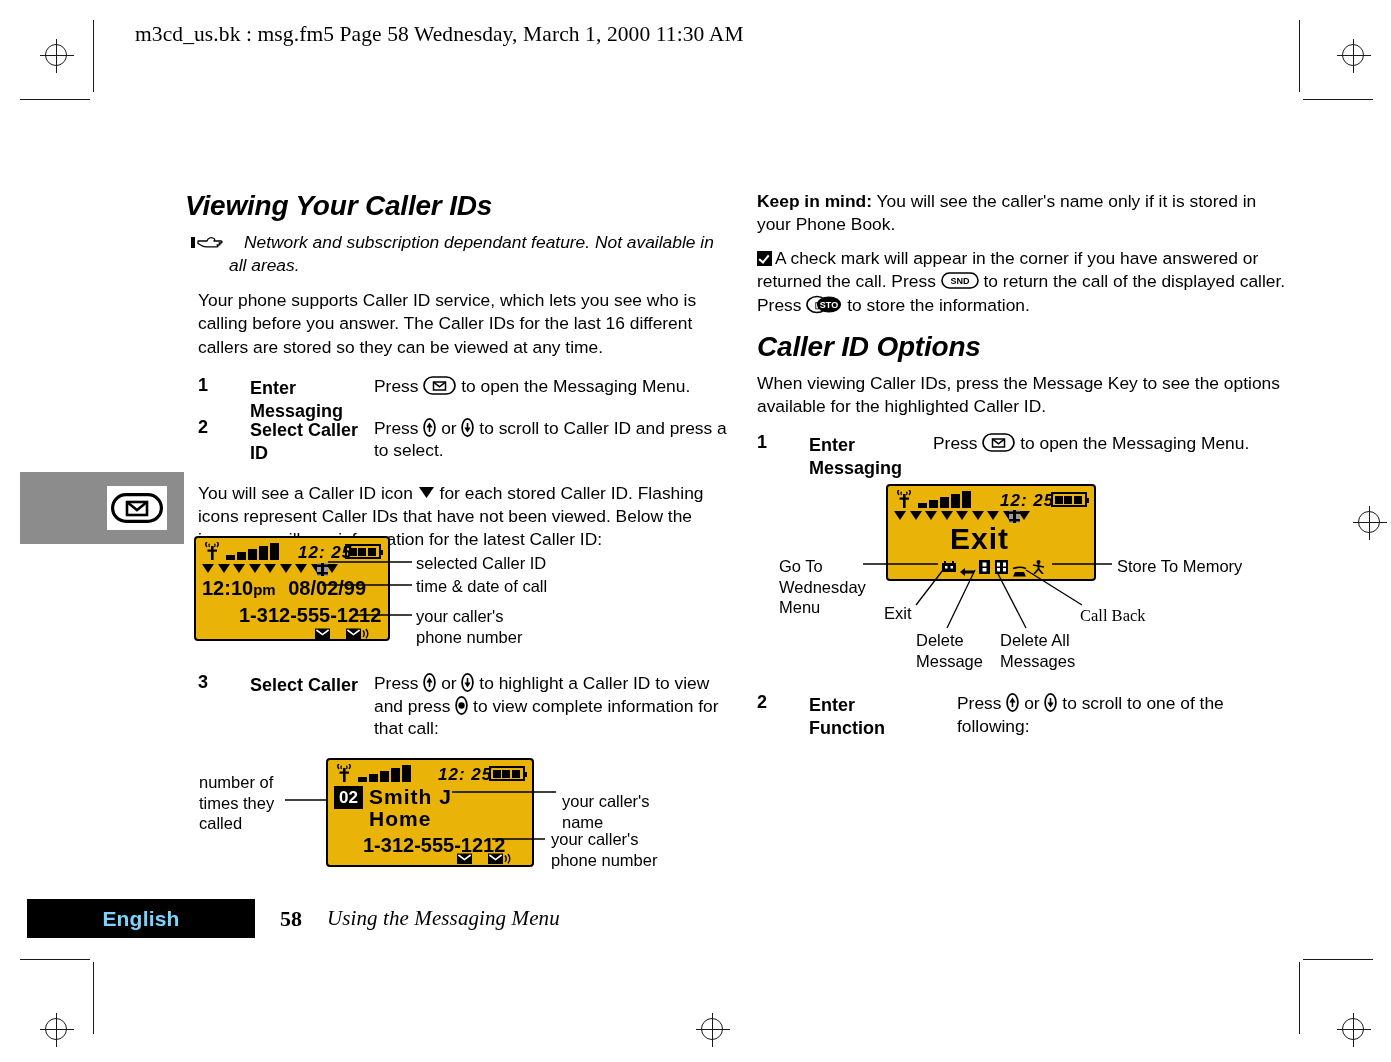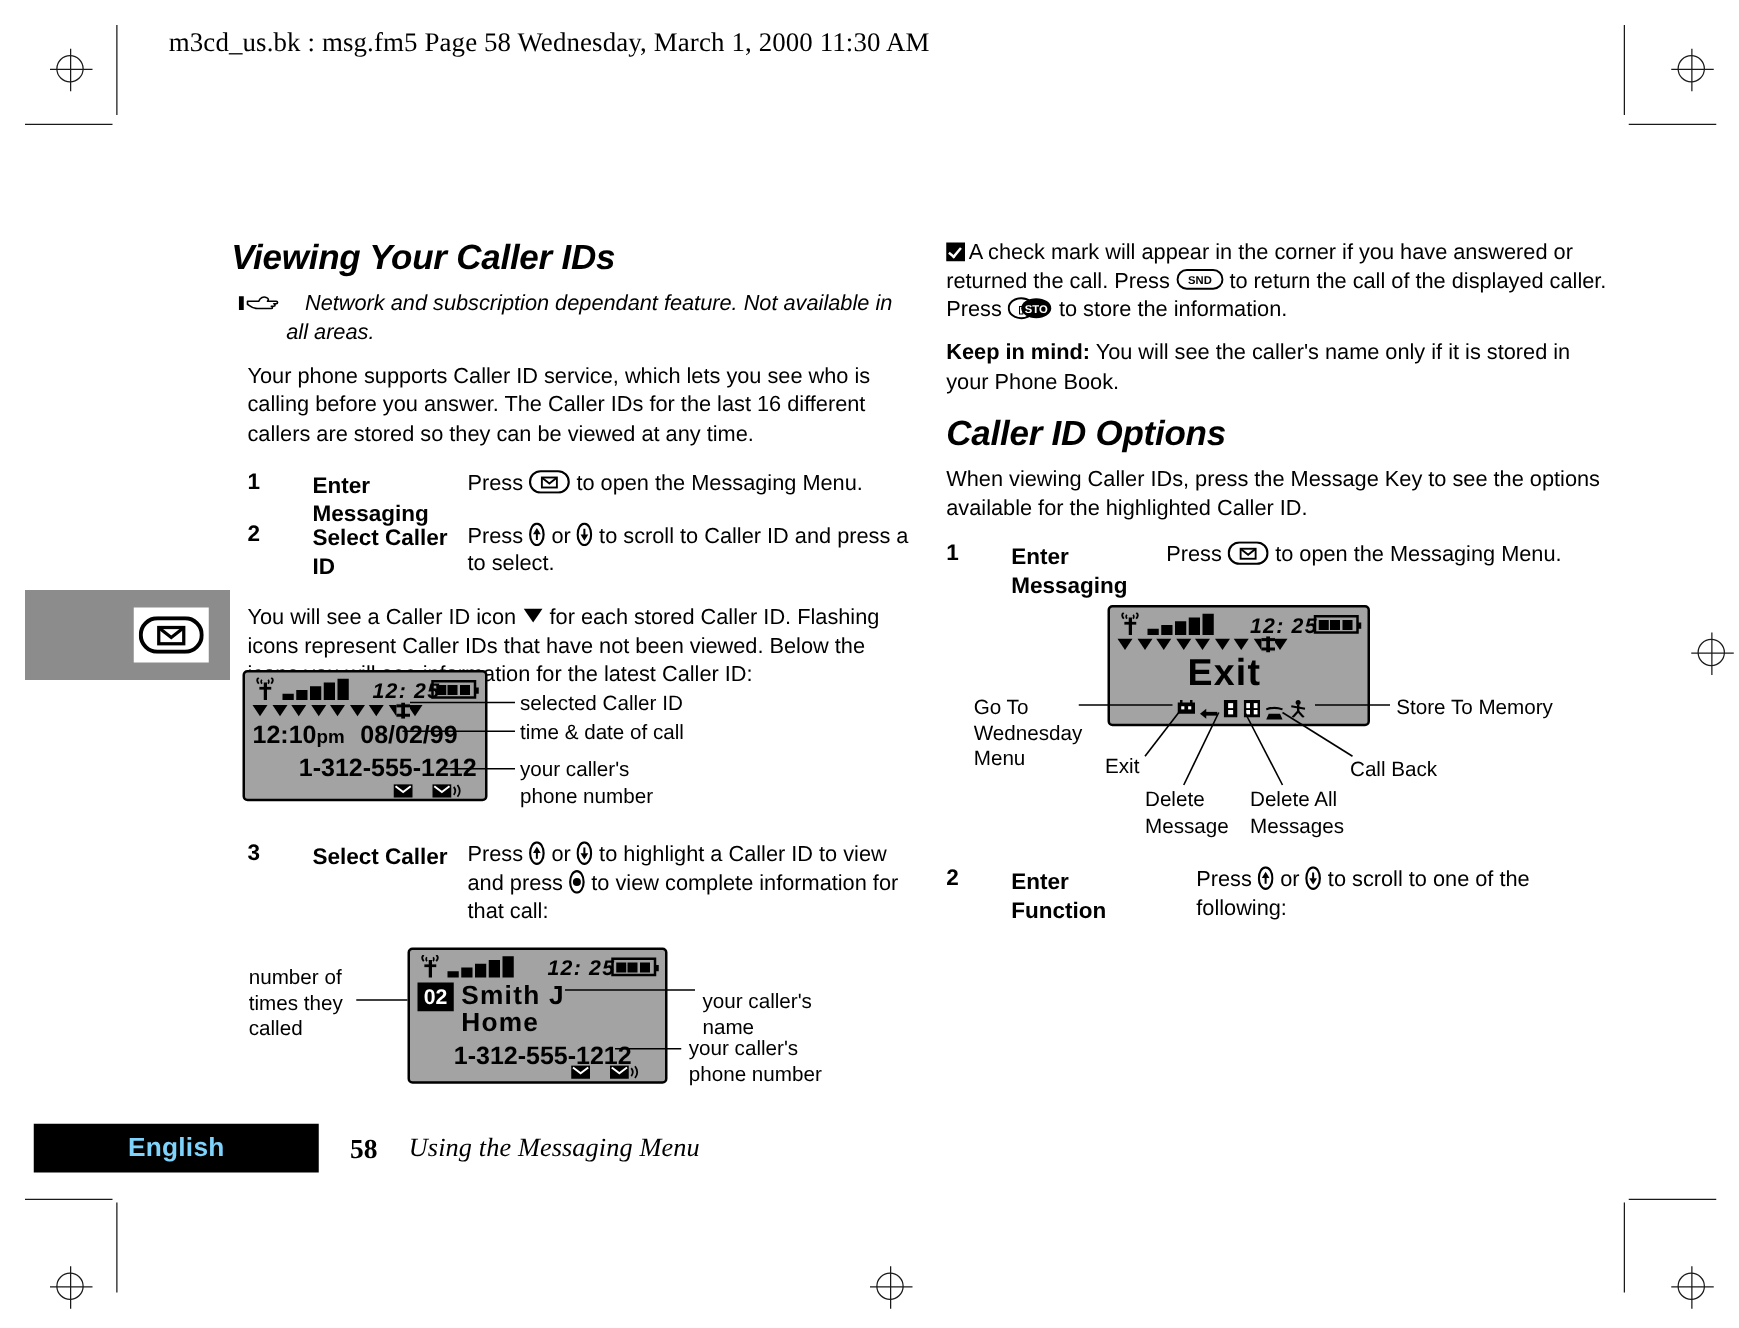--- a/index.html
+++ b/index.html
@@ -63,21 +63,21 @@
   .key-sto{width:36px;height:19px;}
   .key-hand{width:34px;height:15px;vertical-align:-2px;}
   .key-tri{width:17px;height:13px;vertical-align:0px;}
   .chk{display:inline-block;width:15px;height:15px;background:#000;
        vertical-align:-2px;position:relative;margin-right:3px;}
   .chk:after{content:"";position:absolute;left:4px;top:2px;width:4px;height:8px;
        border:solid #fff;border-width:0 2px 2px 0;transform:rotate(40deg);}
 
   
   .lcd{
-    position:absolute;border:2px solid #000;border-radius:4px;background:#a3a3a3;
+    position:absolute;border:2px solid #000;border-radius:4px;background:#eab308;
     box-sizing:border-box;
   }
   .lcd-row1{position:absolute;left:6px;top:4px;right:6px;height:20px;}
   .ant{position:absolute;left:0;top:0;}
   .bars{position:absolute;left:24px;bottom:2px;display:flex;align-items:flex-end;gap:2px;}
   .bars i{display:block;background:#000;width:9px;}
   .lcdclock{
     position:absolute;font-family:"Liberation Sans", sans-serif;font-style:italic;
     font-weight:bold;font-size:17px;letter-spacing:1px;color:#000;
   }
@@ -404,42 +404,42 @@
   <line x1="452" y1="792" x2="556" y2="792" stroke="#000" stroke-width="1.3"></line>
   <line x1="492" y1="839" x2="545" y2="839" stroke="#000" stroke-width="1.3"></line>
 </svg>
 <div class="callout abs" style="left:199px;top:772px;width:86px;">number of times they called</div>
 <div class="callout abs" style="left:562px;top:774px;width:110px;margin-top:17px;">your caller's name</div>
 <div class="callout abs" style="left:551px;top:829px;width:115px;">your caller's phone number</div>
 
 <div class="col colR">
 
   <p class="body">
+    <span class="bold">Keep in mind:</span>
+    <span>You will see the caller's name only if it is stored in your Phone Book.</span>
+  </p>
+
+  <p class="body">
     <span class="chk"></span><span>A check mark will appear in the corner if you have answered or returned the call. Press</span>
     <span class="key key-snd">
       <svg width="38" height="19" viewBox="0 0 38 19">
         <rect x="1" y="2" width="36" height="15" rx="7.5" fill="none" stroke="#000" stroke-width="1.6"></rect>
         <text x="19" y="13.4" font-family="Liberation Sans, sans-serif" font-size="9" font-weight="bold" text-anchor="middle" fill="#000">SND</text>
       </svg>
     </span>
     <span>to return the call of the displayed caller. Press</span>
     <span class="key key-sto">
       <svg width="36" height="19" viewBox="0 0 36 19">
         <ellipse cx="11" cy="9.5" rx="10" ry="8" fill="none" stroke="#000" stroke-width="1.6"></ellipse>
         <text x="11" y="13" font-family="Liberation Sans, sans-serif" font-size="8.5" font-weight="bold" text-anchor="middle" fill="#000">▯</text>
         <ellipse cx="23" cy="9.5" rx="12" ry="8" fill="#000"></ellipse>
         <text x="23" y="13.2" font-family="Liberation Sans, sans-serif" font-size="9" font-weight="bold" text-anchor="middle" fill="#fff">STO</text>
       </svg>
     </span>
     <span>to store the information.</span>
-  </p>
-
-  <p class="body">
-    <span class="bold">Keep in mind:</span>
-    <span>You will see the caller's name only if it is stored in your Phone Book.</span>
   </p>
 
   <h2 class="sec" style="margin-top:14px;">Caller ID Options</h2>
 
   <p class="body">When viewing Caller IDs, press the Message Key to see the options available for the highlighted Caller ID.</p>
 
   <div class="step stepR" style="margin-top:14px;">
     <div class="num">1</div>
     <div class="ttl">Enter Messaging</div>
     <div class="txt">
@@ -560,21 +560,21 @@
   <line x1="1052" y1="564" x2="1112" y2="564" stroke="#000" stroke-width="1.3"></line>
   <line x1="943" y1="570" x2="916" y2="605" stroke="#000" stroke-width="1.3"></line>
   <line x1="975" y1="570" x2="947" y2="628" stroke="#000" stroke-width="1.3"></line>
   <line x1="996" y1="570" x2="1026" y2="628" stroke="#000" stroke-width="1.3"></line>
   <line x1="1026" y1="570" x2="1082" y2="605" stroke="#000" stroke-width="1.3"></line>
 </svg>
 
 <div class="callout abs" style="left:779px;top:556px;width:78px;">Go To Wednesday Menu</div>
 <div class="callout abs" style="left:1117px;top:556px;width:140px;">Store To Memory</div>
 <div class="callout abs" style="left:884px;top:603px;">Exit</div>
-<div class="callout abs" style="left:1080px;top:606px;">Call Back</div>
+<div class="callout abs" style="left:1080px;top:606px;font-family:Liberation Serif, serif;">Call Back</div>
 <div class="callout abs" style="left:916px;top:630px;width:80px;">Delete Message</div>
 <div class="callout abs" style="left:1000px;top:630px;width:88px;">Delete All Messages</div>
 
 <div class="abs" style="left:757px;top:692px;width:530px;">
   <div class="step stepR">
     <div class="num">2</div>
     <div class="ttl">Enter Function</div>
     <div class="txt" style="margin-left:200px;">
       <span>Press</span>
       <span class="key key-arrow">

